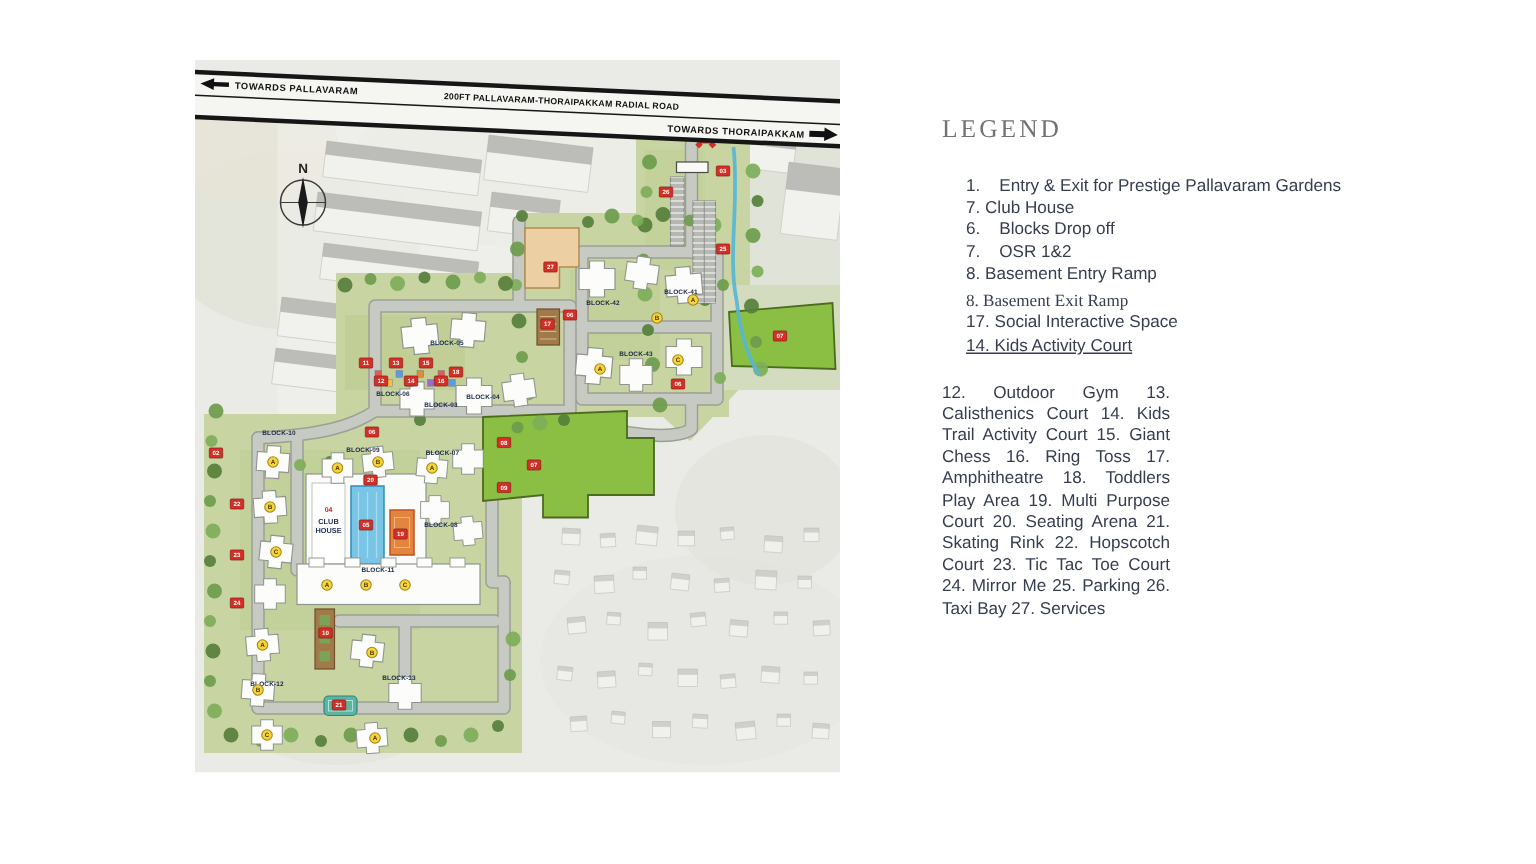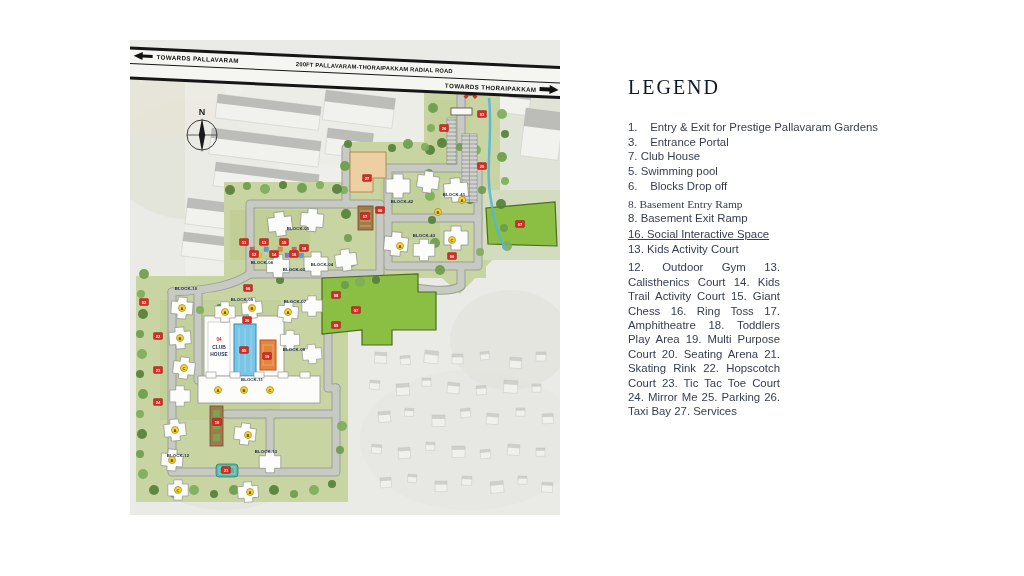--- a/index.html
+++ b/index.html
@@ -2,23 +2,23 @@
 <html><head>
 <meta charset="utf-8">
 <style>
   html,body{margin:0;padding:0;background:#ffffff;}
   body{width:1024px;height:576px;position:relative;overflow:hidden;
        font-family:"Liberation Sans", sans-serif;}
   .map-wrap{position:absolute;left:130px;top:40px;width:430px;height:475px;}
   .map-wrap svg{display:block;width:430px;height:475px;}
 
   .legend-panel{position:absolute;left:628px;top:76px;width:250px;color:#363d4f;}
-  .legend-title{font-family:"Liberation Serif", serif;font-size:20px;font-weight:400;
-                color:#0f172a;letter-spacing:2px;margin:0 0 21px 0;}
-  .legend-list{list-style:none;margin:0;padding:0;}
+  .legend-title{font-family:"Liberation Serif", serif;font-size:17px;font-weight:400;
+                color:#737373;letter-spacing:2px;margin:0 0 21px 0;}
+  .legend-list{list-style:none;margin:16px;padding:0;}
   .legend-list li{font-size:11.4px;line-height:14.7px;white-space:pre;color:#363d4f;}
   .legend-list li:nth-child(6){margin-top:3px;font-family:Liberation Serif, serif;}
   .legend-list li:nth-child(8){margin-top:1px;text-decoration:underline;}
   .legend-paragraph{width:152px;margin-top:4px;font-size:11.4px;line-height:14.4px;
                     text-align:justify;color:#363d4f;}
 
   
   text{font-family:"Liberation Sans", sans-serif;}
   .roadtxt{font-size:6.2px;font-weight:bold;fill:#121212;letter-spacing:.4px;}
   .roadtxt-c{font-size:5.8px;font-weight:bold;fill:#121212;letter-spacing:.2px;}
@@ -728,23 +728,22 @@
     <path d="M0,-17 L3.2,0 L0,17 L-3.2,0 Z" fill="#1a1a1a"></path>
     <text class="compass-n" y="-20" text-anchor="middle">N</text>
   </g>
 </svg>
 </div>
 
 <div class="legend-panel">
   <h2 class="legend-title">LEGEND</h2>
   <ul class="legend-list" id="legend-list">
       <li>1.    Entry &amp; Exit for Prestige Pallavaram Gardens</li>
-      <li>3.    Entrance Portal</li>
       <li>7. Club House</li>
-      <li>5. Swimming pool</li>
       <li>6.    Blocks Drop off</li>
+      <li>7.    OSR 1&amp;2</li>
       <li>8. Basement Entry Ramp</li>
       <li>8. Basement Exit Ramp</li>
-      <li>16. Social Interactive Space</li>
-      <li>13. Kids Activity Court</li>
+      <li>17. Social Interactive Space</li>
+      <li>14. Kids Activity Court</li>
     </ul>
   <div class="legend-paragraph">12. Outdoor Gym 13. Calisthenics Court 14. Kids Trail Activity Court 15. Giant Chess 16. Ring Toss 17. Amphitheatre 18. Toddlers Play Area 19. Multi Purpose Court 20. Seating Arena 21. Skating Rink 22. Hopscotch Court 23. Tic Tac Toe Court 24. Mirror Me 25. Parking 26. Taxi Bay 27. Services</div>
 </div>
 
 </body></html>

